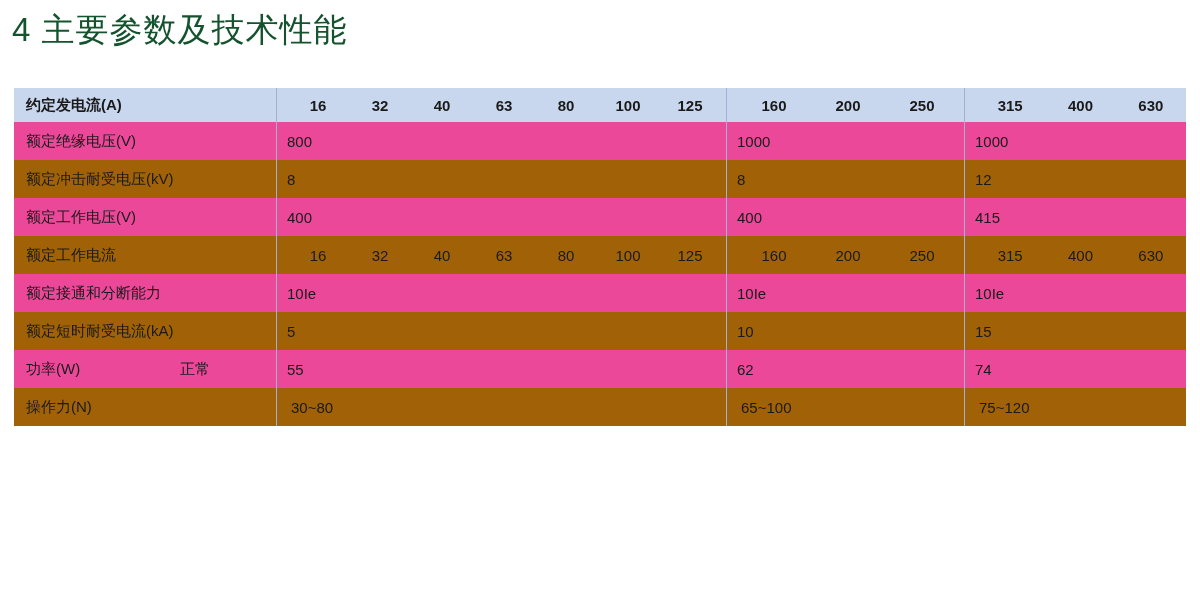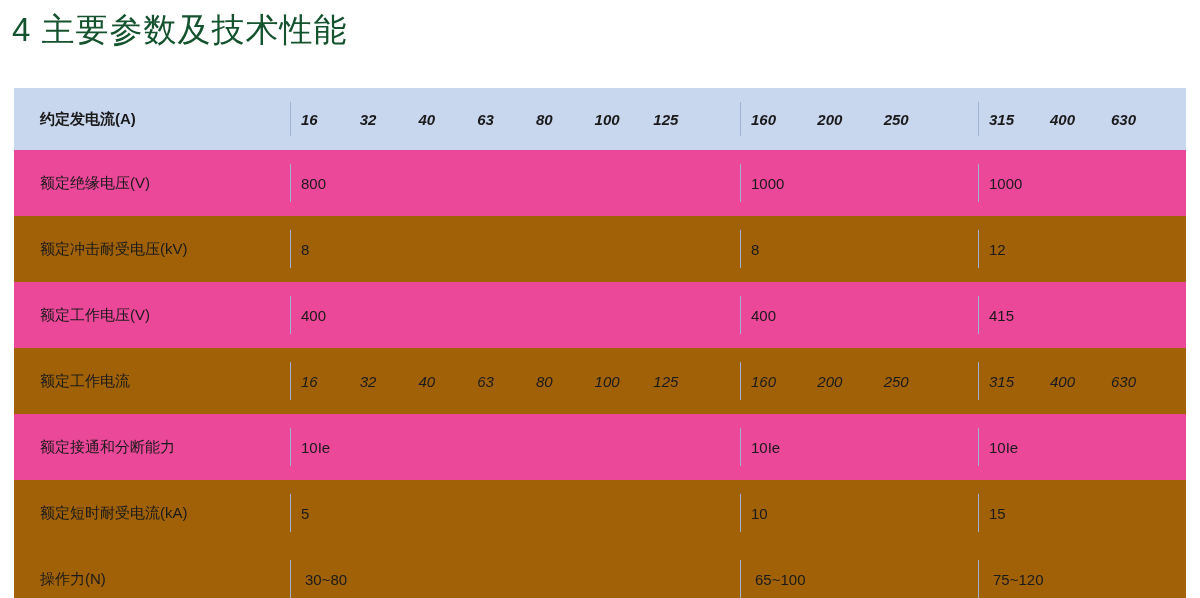--- a/index.html
+++ b/index.html
@@ -49,21 +49,21 @@
 
   table.spec tr.header-row {
     background: #c9d7ee;
   }
   table.spec tr.header-row td {
     font-weight: bold;
     height: 34px;
     font-size: 15px;
   }
   table.spec td {
-    padding: 14px;
+    padding: 0;
     height: 38px;
     vertical-align: middle;
     border: none;
     margin-left: 40px;
   }
   .row-alt { background: #a16207; }
   .row-plain { background: #ec4899; }
 
   .lbl {
     padding-left: 12px;
@@ -81,23 +81,22 @@
   .header-row .cellgroup {
     height: 34px;
     border-left: 1.5px solid #9fb3d4;
   }
   .vals {
     display: flex;
     width: 100%;
     align-items: center;
   }
   .vals .v {
-    text-align: left;
-    white-space: nowrap;
-    font-style: italic;
+    text-align: center;
+    white-space: nowrap;
   }
   
   .g1 .v { width: 62px; }
   .g1 .v:first-child { width: 62px; }
   
   .g2 .v { width: 74px; }
   
   .g3 .v { width: 72px; }
 
   .single {
@@ -313,20 +312,43 @@
           </td>
           <td>
             <div class="cellgroup">
                 <span class="single">15</span>
               </div>
           </td>
         </tr>
 
 
 
+        <tr class="row-plain">
+          <td>
+            <div class="lbl-split">
+              <span class="part-a">功率(W)</span>
+              <span class="part-b">正常</span>
+            </div>
+          </td>
+          <td>
+            <div class="cellgroup">
+                <span class="single">55</span>
+              </div>
+          </td>
+          <td>
+            <div class="cellgroup">
+                <span class="single">62</span>
+              </div>
+          </td>
+          <td>
+            <div class="cellgroup">
+                <span class="single">74</span>
+              </div>
+          </td>
+        </tr>
 
         <tr class="row-alt last-row">
           <td>
             <div class="lbl">操作力(N)</div>
           </td>
           <td>
             <div class="cellgroup">
                 <span class="single">30~80</span>
               </div>
           </td>

